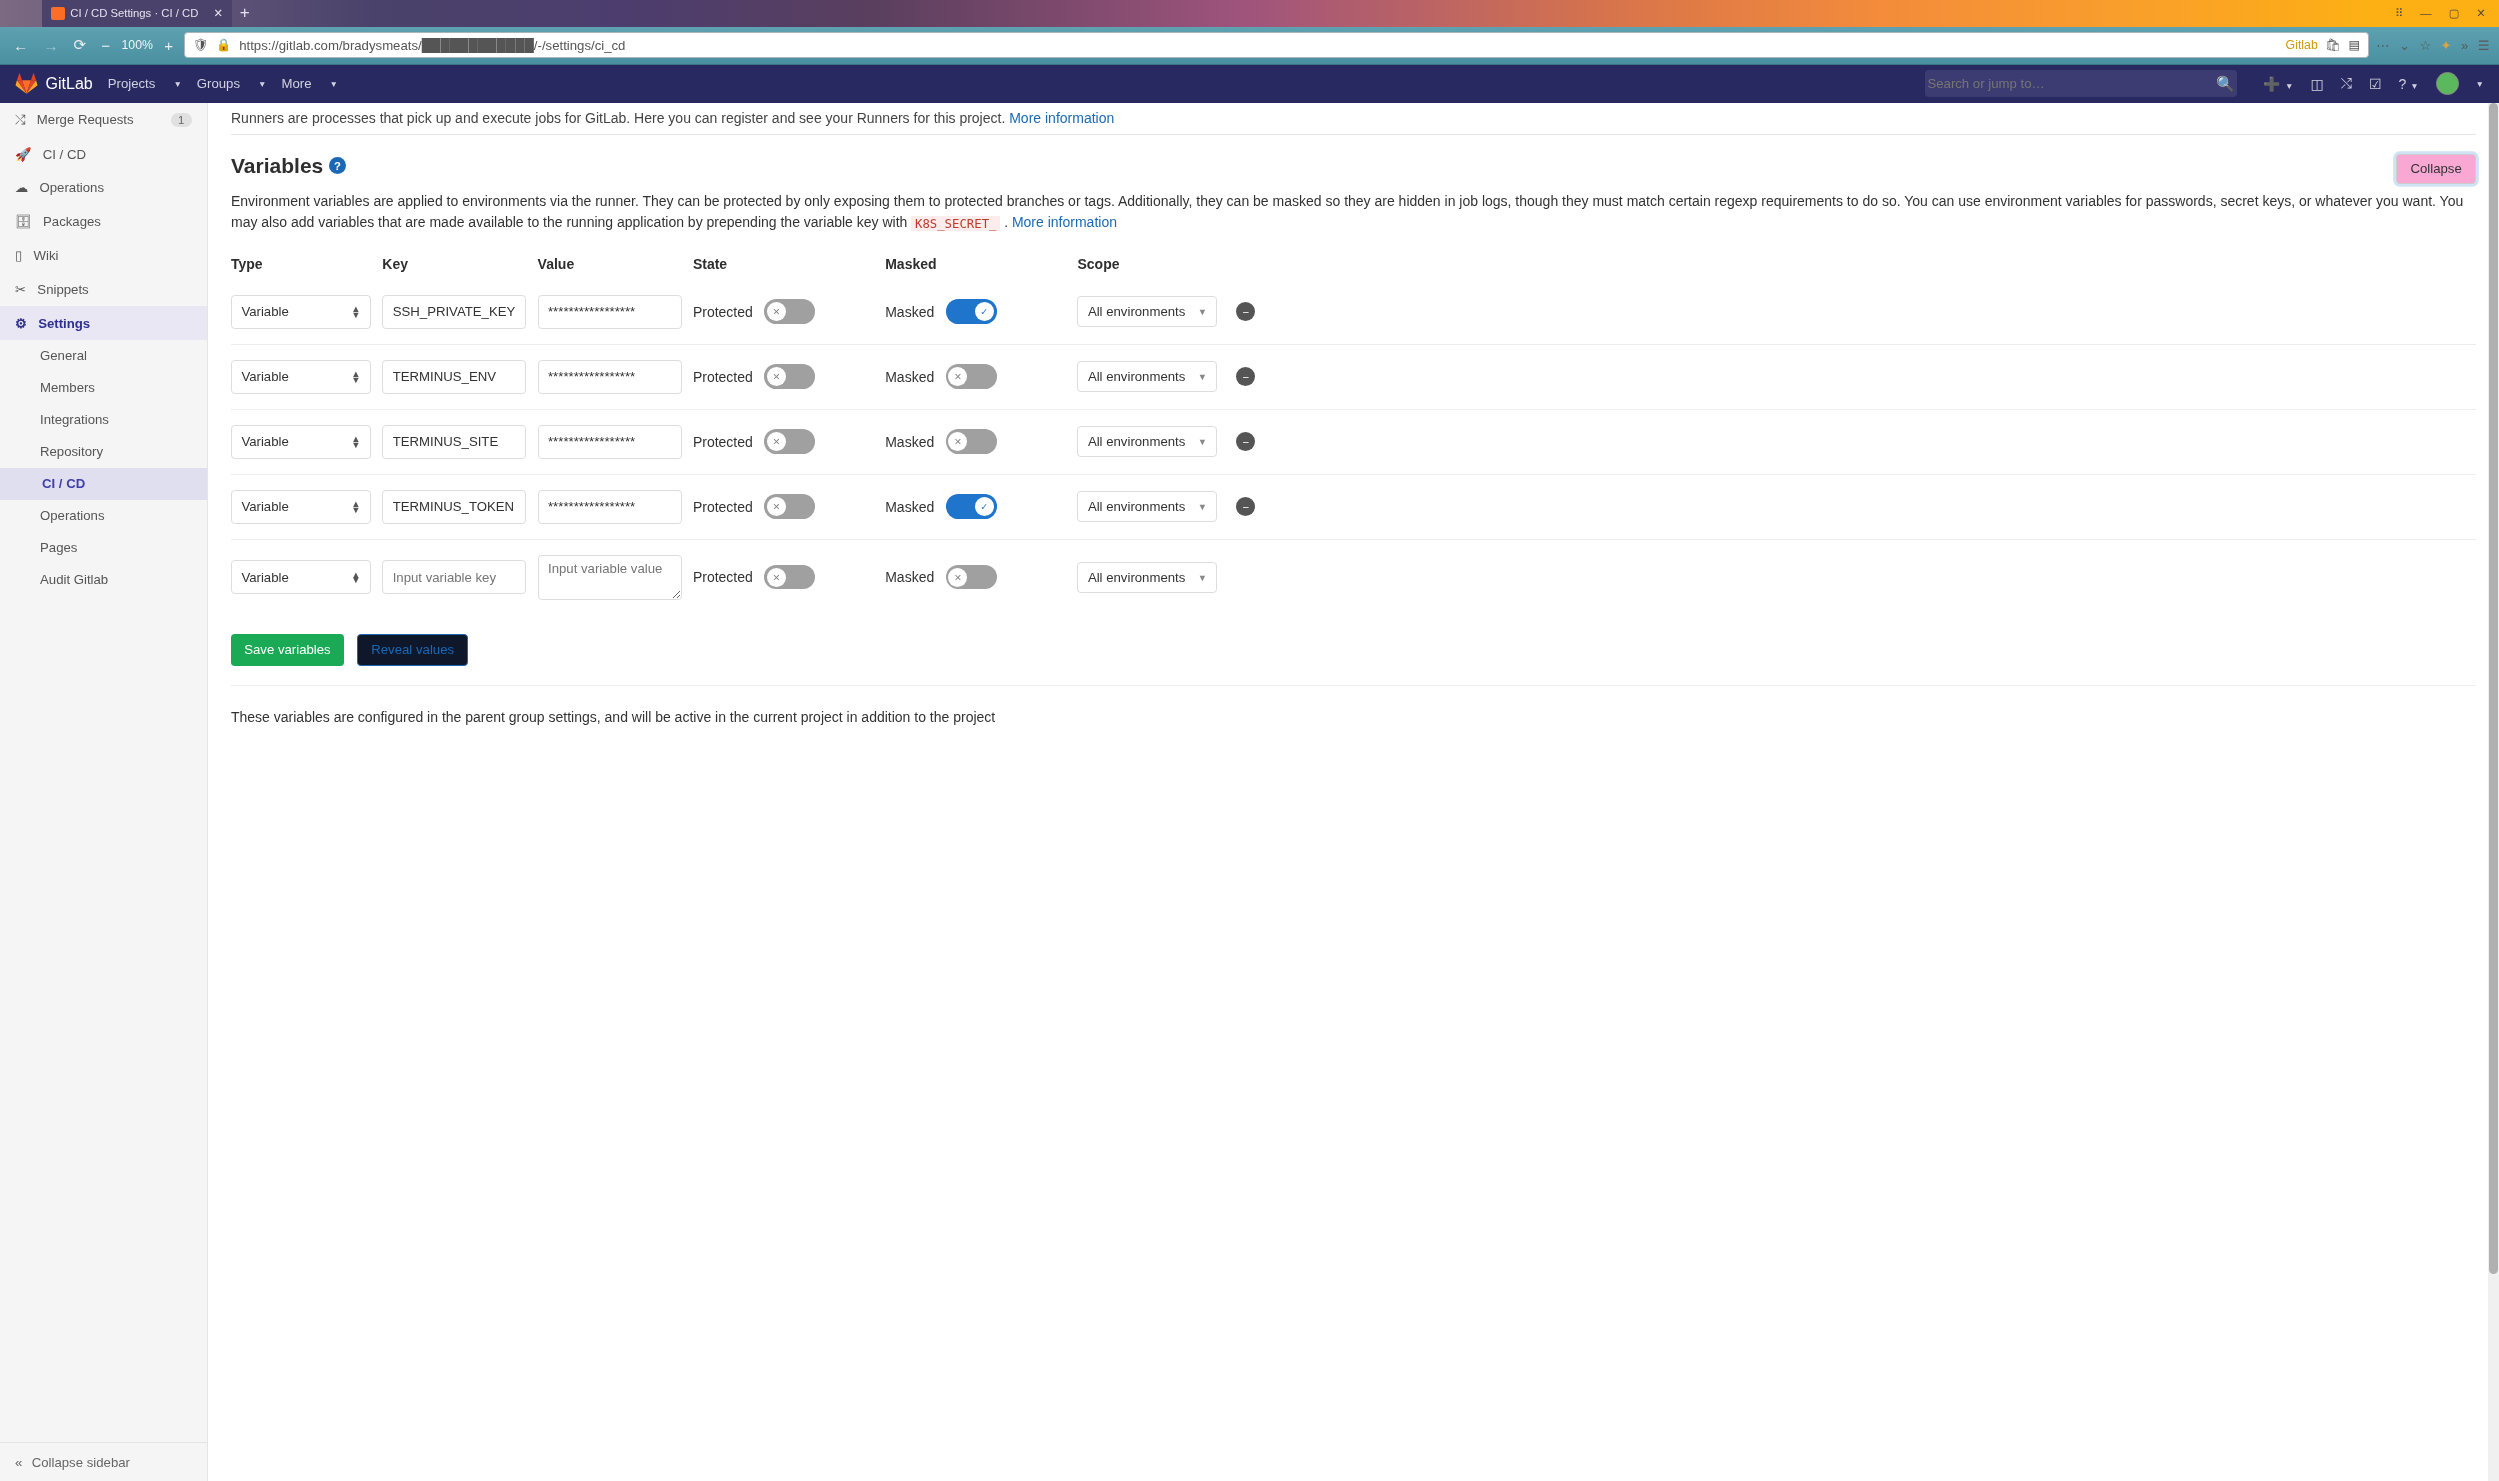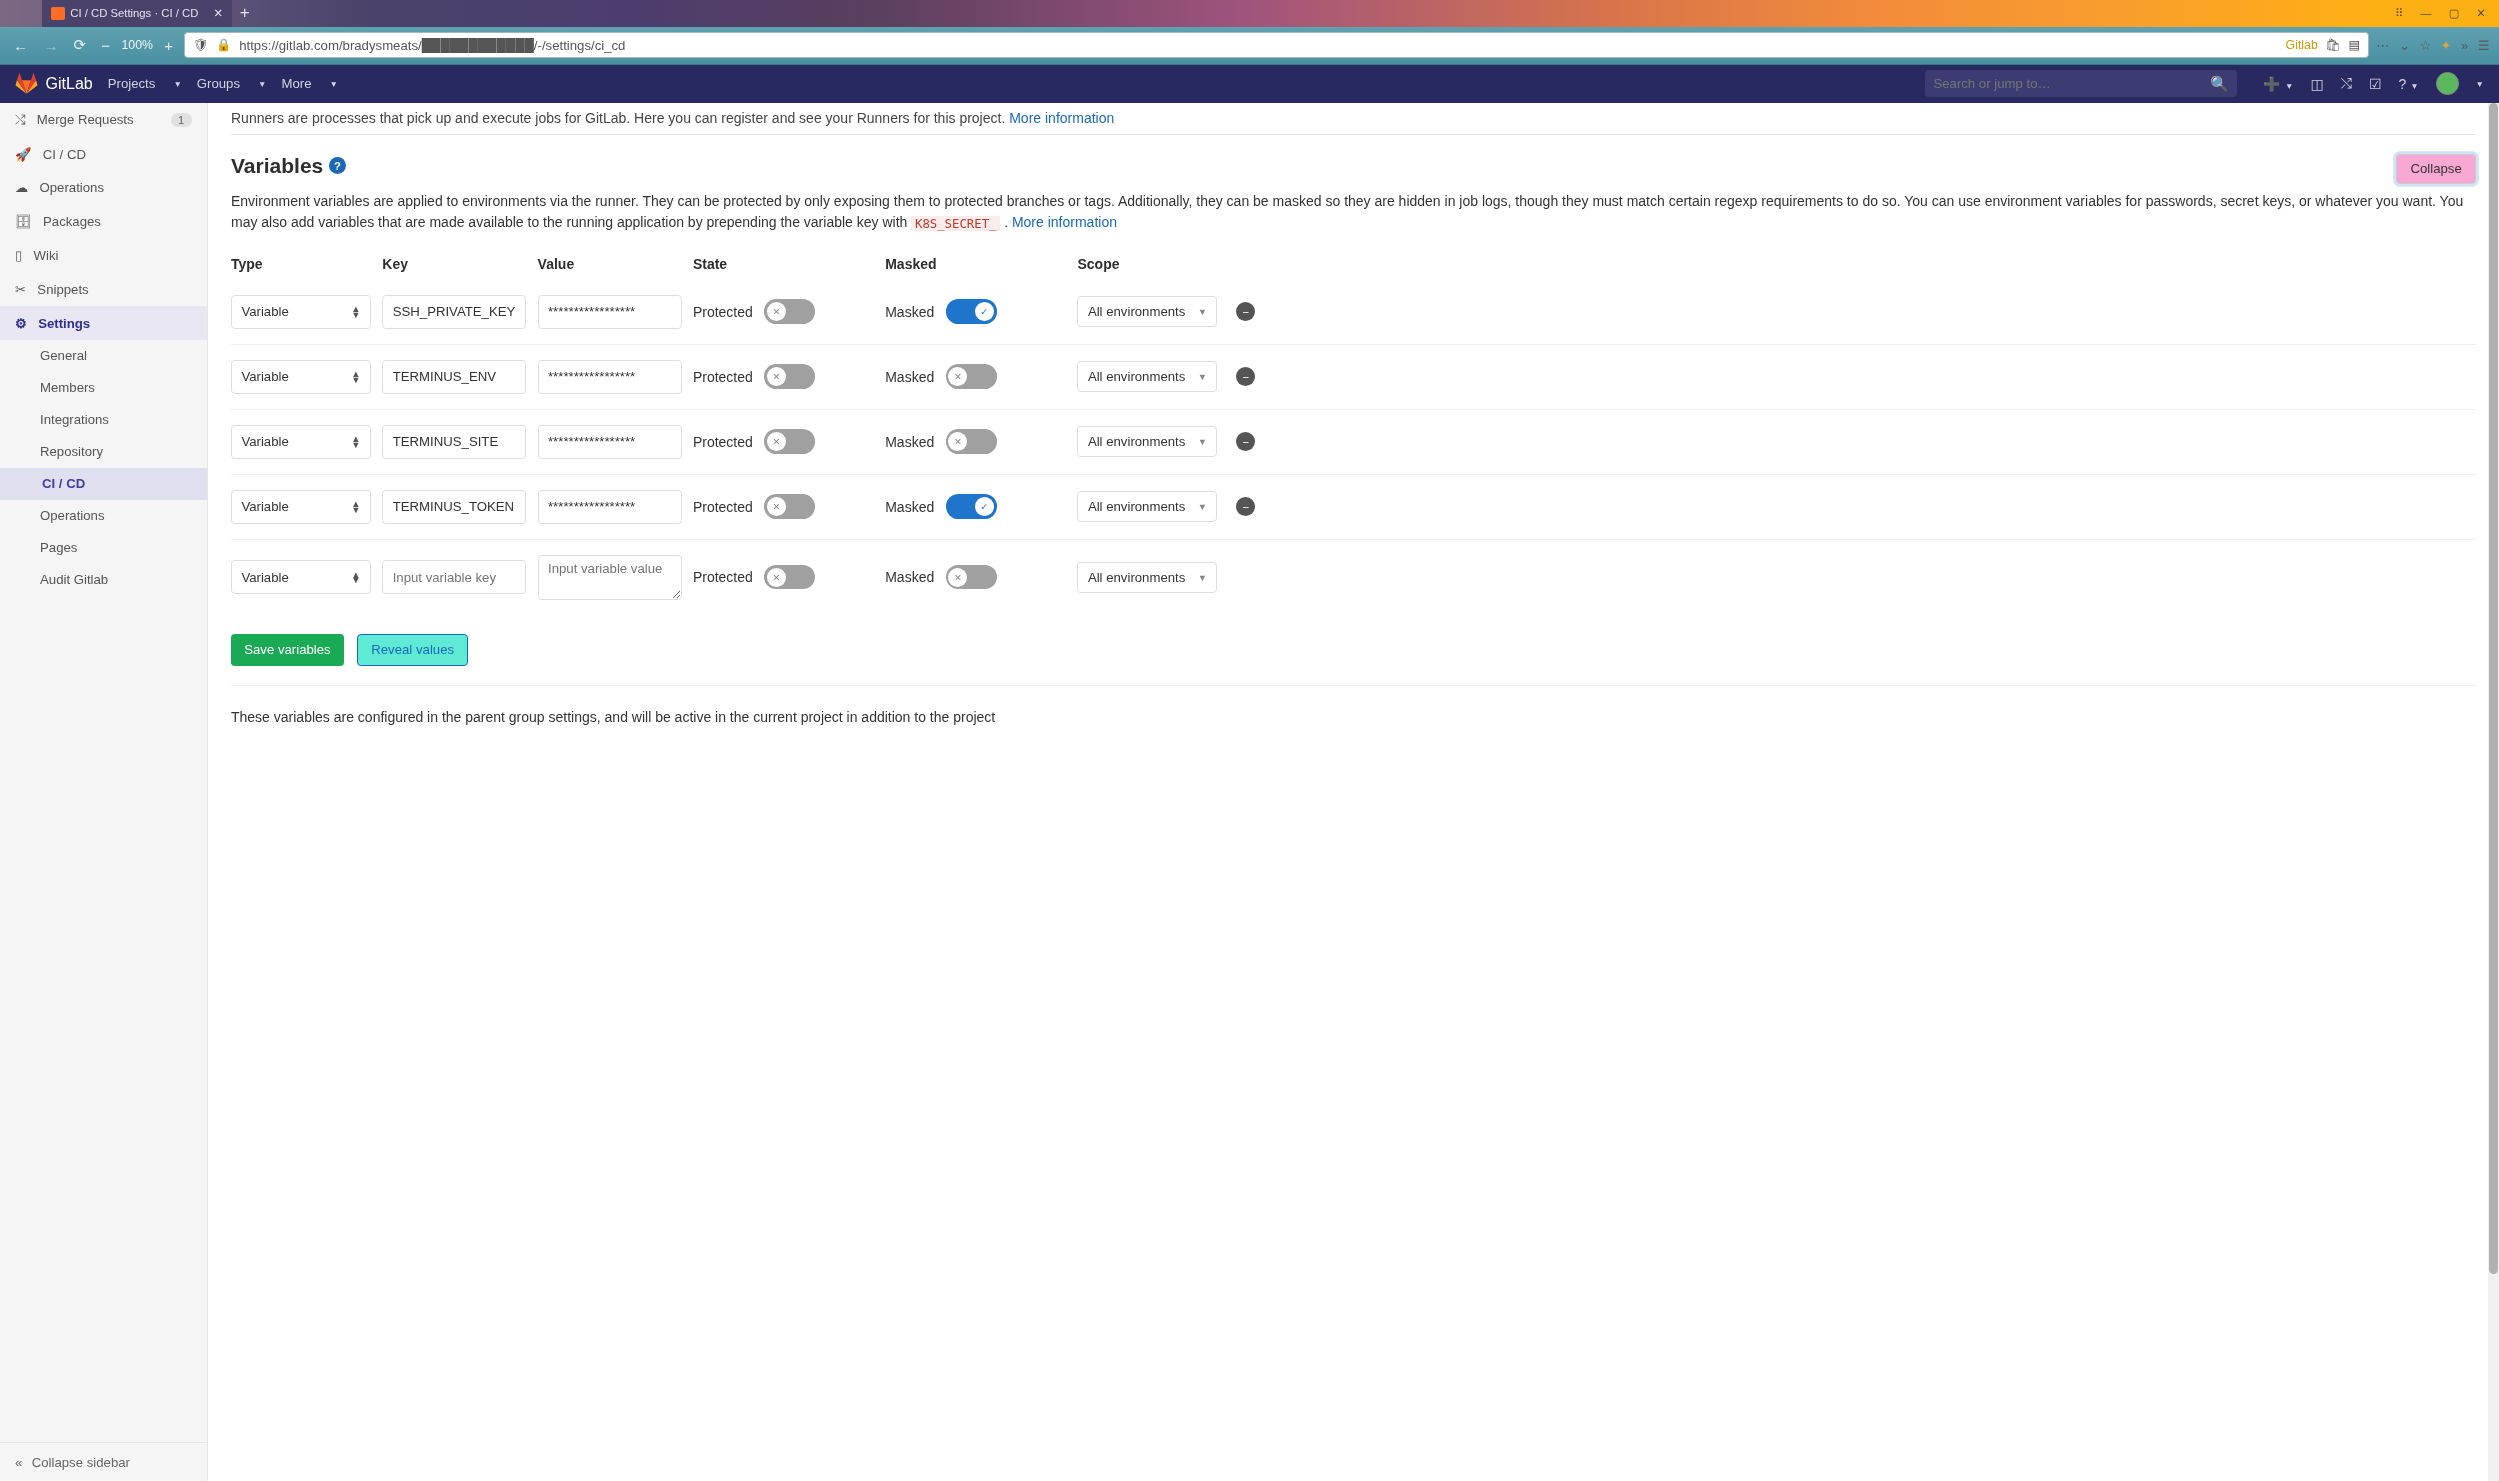--- a/index.html
+++ b/index.html
@@ -22,21 +22,21 @@
 .gitlab-label { color:#cc9a06; font-size:12.3px;}
 .right-icons { display:flex; gap:9.4px; align-items:center; color:#5a5a5a; font-size:13.2px;}
 .zoom-txt{ color:#eef5f7; font-size:12.3px; }
 
 
 .gl-nav { height:38px; background:#292961; display:flex; align-items:center; padding:0 15px; gap:15px; color:#fff; }
 .gl-logo { display:flex; align-items:center; gap:7.6px; font-size:16px; font-weight:500;}
 .gl-logo svg { width:23px; height:23px;}
 .gl-nav-item { color:#d1d1e0; font-size:13.2px; display:flex; align-items:center; gap:18px;}
 .gl-nav-item .car { font-size:8.5px;}
-.gl-search { flex:0 0 312px; height:26.5px; background:#3c3c72; border-radius:3.8px; display:flex; align-items:center; padding:0 8px; margin-left:auto;}
+.gl-search { flex:0 0 312px; height:26.5px; background:#3c3c72; border-radius:3.8px; display:flex; align-items:center; padding:0 2px; margin-left:auto;}
 .gl-search input { background:none; border:none; outline:none; color:#c8c8d8; flex:1; font-size:13.2px;}
 .gl-right-icons { display:flex; gap:17px; align-items:center; margin-left:11.3px;}
 .gl-right-icons .ic { color:#d1d1e0; font-size:14px;}
 .avatar { width:23px; height:23px; border-radius:50%; background:#5cb85c; border:0.9px solid #888;}
 
 
 .layout { display:flex; height: calc(100vh - 26.5px - 38px - 38px); }
 
 
 .sidebar { width:208px; background:#f5f5f5; border-right:0.9px solid #e5e5e5; display:flex; flex-direction:column; font-size:13.2px; color:#555; overflow-y:auto;}
@@ -84,21 +84,21 @@
 .toggle.off { background:#a0a0a0;}
 .toggle.on { background:#1f75cb;}
 .toggle .knob { width:19px; height:19px; border-radius:50%; background:#fff; position:absolute; top:2.8px; display:flex; align-items:center; justify-content:center; font-size:9.4px;}
 .toggle.off .knob { left:2.8px; color:#888;}
 .toggle.on .knob { right:2.8px; color:#1f75cb;}
 .remove-circle { width:19px; height:19px; border-radius:50%; background:#555; color:#fff; display:flex; align-items:center; justify-content:center; font-size:11.3px;}
 .scope-select { height:31px; border:0.9px solid #ddd; border-radius:3.8px; padding:0 9.4px; display:flex; align-items:center; justify-content:space-between; font-size:13.2px; color:#333;}
 
 .action-btns { margin-top:19px; display:flex; gap:13.2px; padding-bottom:19px; border-bottom:0.9px solid #eee;}
 .btn-save { background:#1aaa55; color:#fff; border:none; border-radius:3.8px; padding:7.6px 13.2px; font-size:13.2px;}
-.btn-reveal { background:#5eead4; color:#1b69b6; border:0.9px solid #1b69b6; border-radius:3.8px; padding:7.6px 13.2px; font-size:13.2px;}
+.btn-reveal { background:#0f172a; color:#1b69b6; border:0.9px solid #1b69b6; border-radius:3.8px; padding:7.6px 13.2px; font-size:13.2px;}
 
 .group-section { margin-top:23px;}
 .group-title { font-size:14px; font-weight:600; color:#2e2e2e; margin-bottom:7.6px;}
 .group-desc { font-size:14px; color:#333;}
 </style>
 </head>
 <body>
 
 <div class="ubuntu-bar">
   <div class="ub-tab">

